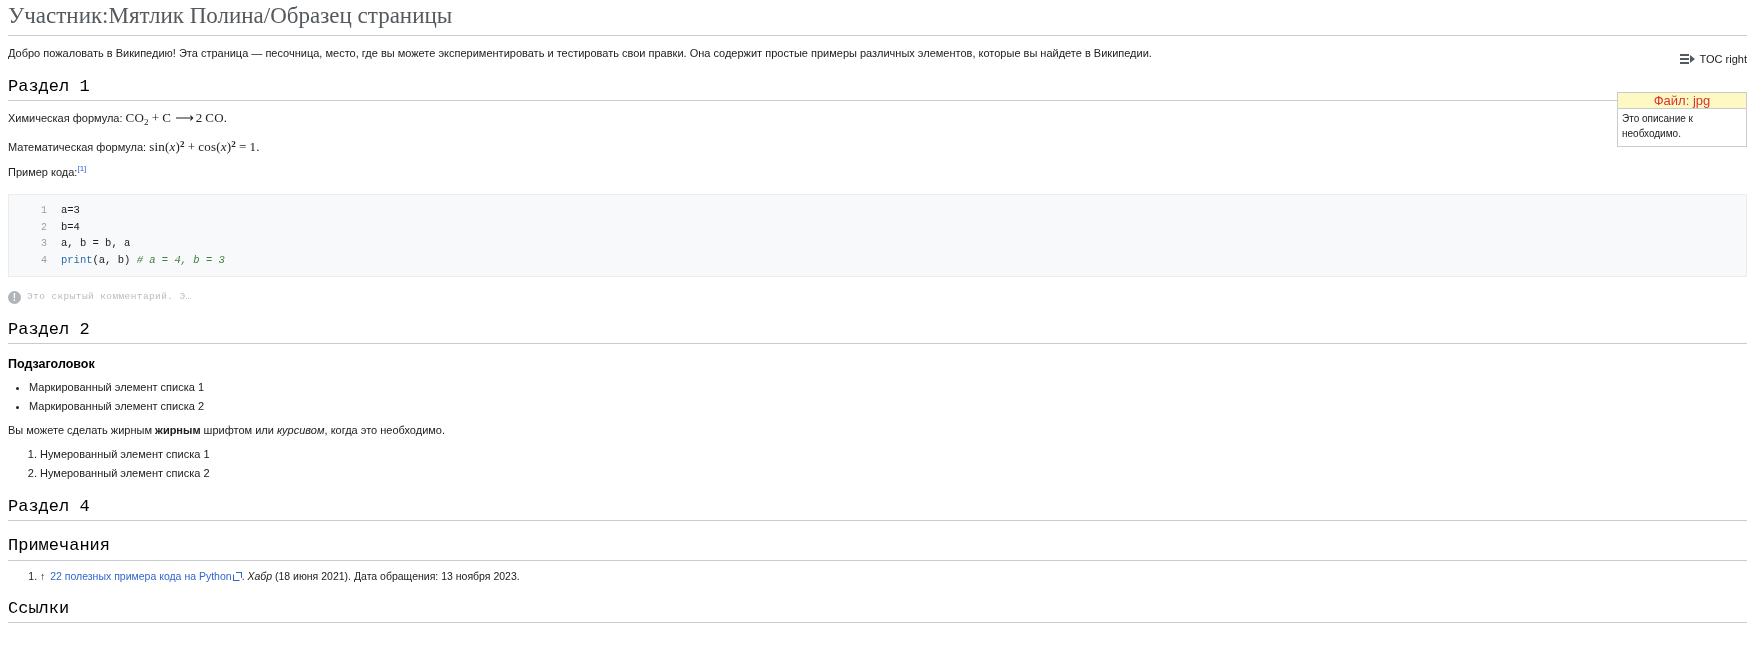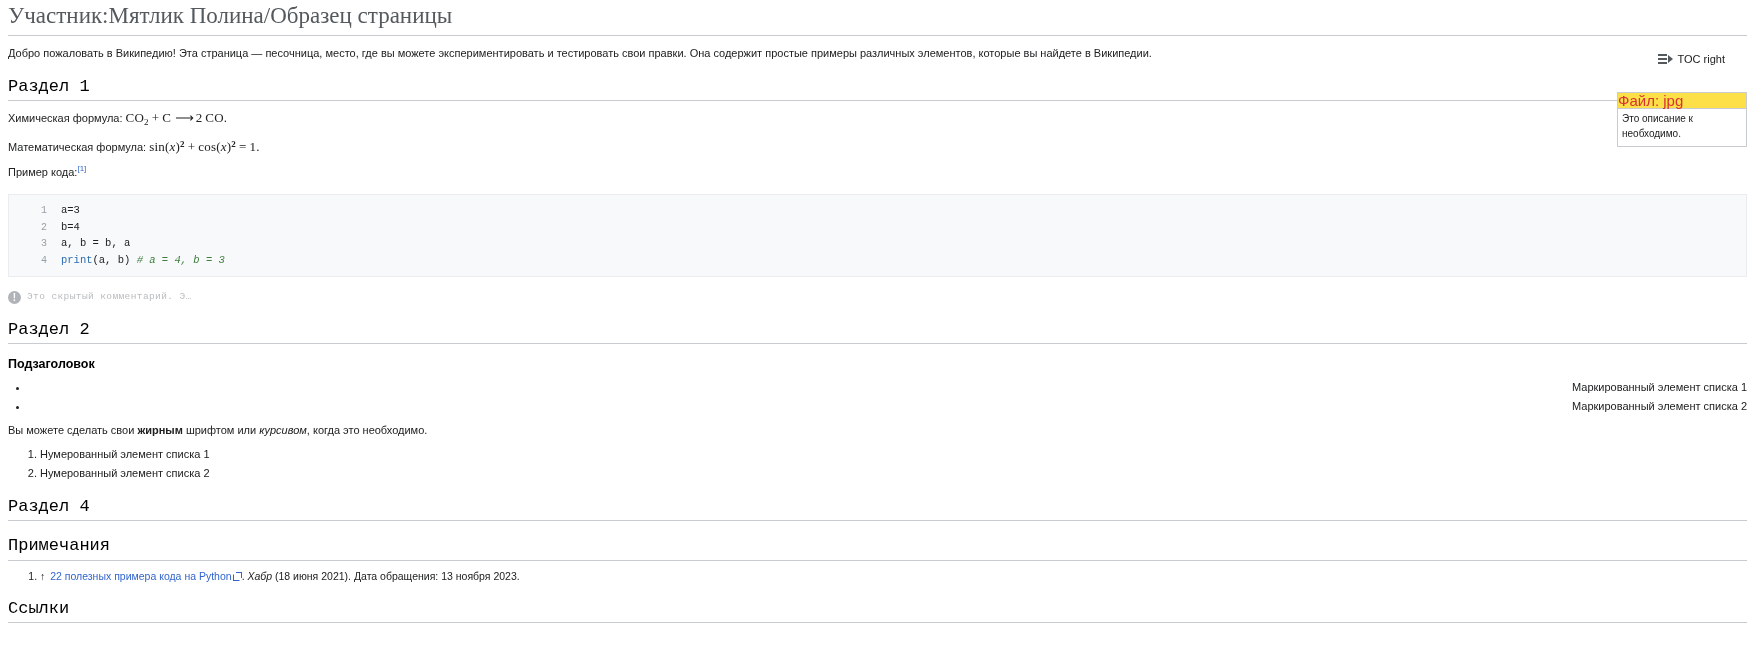--- a/index.html
+++ b/index.html
@@ -162,21 +162,20 @@
     font-weight: bold;
     line-height: 13px;
     text-align: center;
   }
 
   
   ul.bullets {
     margin: 7px 0 0 0;
     padding-left: 21px;
     list-style: disc;
-    text-align: right;
   }
   ul.bullets li {
     margin: 2px 0;
   }
   ol.numbers {
     margin: 7px 0 0 0;
     padding-left: 32px;
     list-style: decimal;
   }
   ol.numbers li {
@@ -227,21 +226,21 @@
     border: 1px solid #3366cc;
     border-bottom: none;
     border-left: none;
   }
   .srcitalic { font-style: italic; }
 
   
   .toc-right {
     position: absolute;
     top: 51px;
-    right: 30px;
+    right: 8px;
     display: flex;
     align-items: center;
     gap: 5px;
     font-size: 11px;
     color: #202122;
   }
   .toc-icon {
     display: inline-block;
     width: 15px;
     height: 11px;
@@ -272,25 +271,25 @@
     position: absolute;
     top: 92px;
     right: 8px;
     width: 128px;
     border: 1px solid #c8ccd1;
     background: #ffffff;
     font-size: 10px;
   }
   .thumb-img {
     height: 15px;
-    background: #fde047;
+    background: #fef9c3;
     border-bottom: 1px solid #c8ccd1;
-    text-align: left;
+    text-align: center;
     color: #d73333;
-    font-size: 15px;
+    font-size: 13px;
     line-height: 15px;
   }
   .thumb-caption {
     padding: 3px 4px 5px 4px;
     color: #202122;
     font-size: 10px;
     line-height: 1.45;
   }
 </style>
 </head>
@@ -359,21 +358,21 @@
 
   <h2 class="sec">Раздел 2</h2>
   <h3 class="subsec">Подзаголовок</h3>
 
   <ul class="bullets">
     <li>Маркированный элемент списка 1</li>
     <li>Маркированный элемент списка 2</li>
   </ul>
 
   <p class="para">
-    <span>Вы можете сделать свои </span><b>жирным</b><span> шрифтом или </span><i>курсивом</i><span>, когда это необходимо.</span>
+    <span>Вы можете сделать жирным </span><b>жирным</b><span> шрифтом или </span><i>курсивом</i><span>, когда это необходимо.</span>
   </p>
 
   <ol class="numbers">
     <li>Нумерованный элемент списка 1</li>
     <li>Нумерованный элемент списка 2</li>
   </ol>
 
   <h2 class="sec">Раздел 4</h2>
 
   <h2 class="sec">Примечания</h2>

